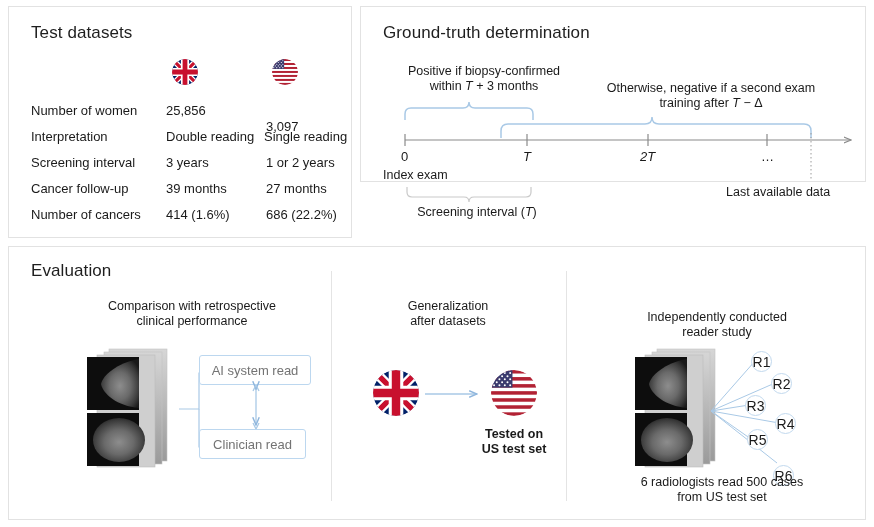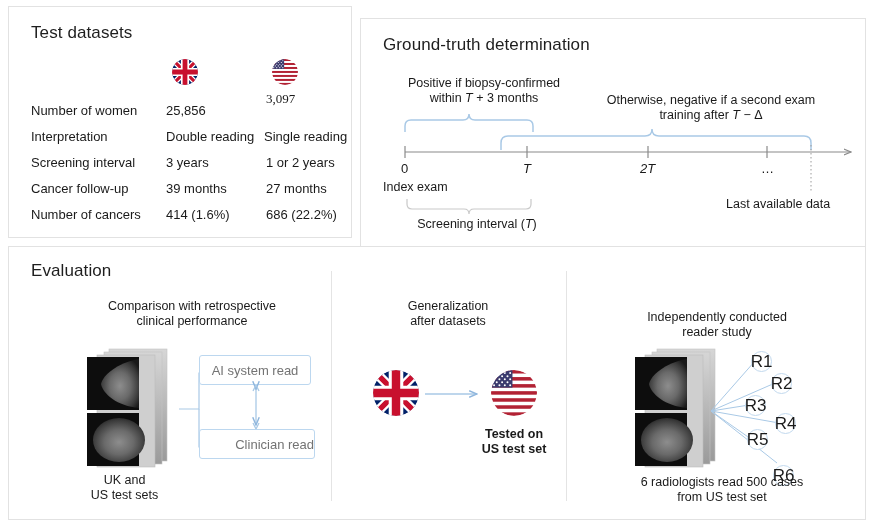--- a/index.html
+++ b/index.html
@@ -12,21 +12,21 @@
     position:relative;
   }
   .panel{
     position:absolute;
     background:#fff;
     border:1px solid #e2e2e2;
     border-radius:0;
     box-sizing:border-box;
   }
   #panel-test-datasets{left:8px;top:6px;width:344px;height:232px;}
-  #panel-ground-truth{left:360px;top:18px;width:506px;height:232px;}
+  #panel-ground-truth{left:360px;top:6px;width:506px;height:176px;}
   #panel-evaluation{left:8px;top:246px;width:858px;height:274px;}
 
   .panel-title{
     position:absolute;
     font-size:17px;
     font-weight:400;
     color:#1e1e1e;
     letter-spacing:.1px;
     white-space:nowrap;
   }
@@ -64,21 +64,21 @@
     font-size:13px;
     color:#737373;
     display:flex;align-items:center;justify-content:center;
     box-sizing:border-box;
   }
   .rcircle{
     position:absolute;
     width:21px;height:21px;border-radius:50%;
     border:1px solid #c2d9ee;
     background:#fff;
-    font-size:17px;
+    font-size:14px;
     display:flex;align-items:center;justify-content:center;
     color:#1a1a1a;
     box-sizing:border-box;
   }
   .mammo-stack{position:absolute;}
   svg{overflow:visible;}
 </style>
 </head>
 <body>
 
@@ -164,21 +164,21 @@
       </svg>
   </div>
   <div class="ds-flag" style="left:263px;top:52px;">
     <svg width="26" height="26">
         <use href="#usflag"></use>
       </svg>
   </div>
 
   <div class="ds-row-label" style="left:22px;top:96px;">Number of women</div>
   <div class="ds-cell" style="left:157px;top:96px;">25,856</div>
-  <div class="ds-cell" style="left:257px;top:84px;font-family:Liberation Serif, serif;">3,097</div>
+  <div class="ds-cell" style="left:257px;top:112px;">3,097</div>
 
   <div class="ds-row-label" style="left:22px;top:122px;">Interpretation</div>
   <div class="ds-cell" style="left:157px;top:122px;">Double reading</div>
   <div class="ds-cell" style="left:255px;top:122px;">Single reading</div>
 
   <div class="ds-row-label" style="left:22px;top:148px;">Screening interval</div>
   <div class="ds-cell" style="left:157px;top:148px;">3 years</div>
   <div class="ds-cell" style="left:257px;top:148px;">1 or 2 years</div>
 
   <div class="ds-row-label" style="left:22px;top:174px;">Cancer follow-up</div>
@@ -259,32 +259,30 @@
   </svg>
 
   <svg style="position:absolute;left:168px;top:100px;" width="50" height="125">
     <path d="M2,62 H22 V26 H44" fill="none" stroke="#a9c9e6" stroke-width="1.2" marker-end="url(#arrowBlue)"></path>
     <path d="M22,62 V100 H44" fill="none" stroke="#a9c9e6" stroke-width="1.2" marker-end="url(#arrowBlue)"></path>
   </svg>
 
   <div class="readbox" style="left:190px;top:108px;width:112px;height:30px;">
     <span>AI system read</span>
   </div>
-  <div class="readbox" style="left:190px;top:182px;width:116px;height:30px;justify-content:flex-end;">
+  <div class="readbox" style="left:190px;top:182px;width:107px;height:30px;">
     <span>Clinician read</span>
   </div>
 
   <svg style="position:absolute;left:240px;top:136px;" width="14" height="48">
     <line x1="7" y1="6" x2="7" y2="42" stroke="#a9c9e6" stroke-width="1.3" marker-start="url(#arrowBlueUp)" marker-end="url(#arrowBlue)"></line>
     <path d="M7,2 L4,8 M7,2 L10,8" fill="none" stroke="#a9c9e6" stroke-width="1.3"></path>
     <path d="M7,46 L4,40 M7,46 L10,40" fill="none" stroke="#a9c9e6" stroke-width="1.3"></path>
   </svg>
 
-  <div class="caption" style="left:58px;top:226px;width:115px;">UK and
-US test sets</div>
 
   <div class="sub-title" style="left:340px;top:52px;width:198px;">Generalization
 after datasets</div>
 
   <div style="position:absolute;left:364px;top:123px;width:46px;height:46px;border-radius:50%;overflow:hidden;">
     <svg width="46" height="46">
         <use href="#ukflag"></use>
       </svg>
   </div>
   <svg style="position:absolute;left:414px;top:138px;" width="64" height="18">

